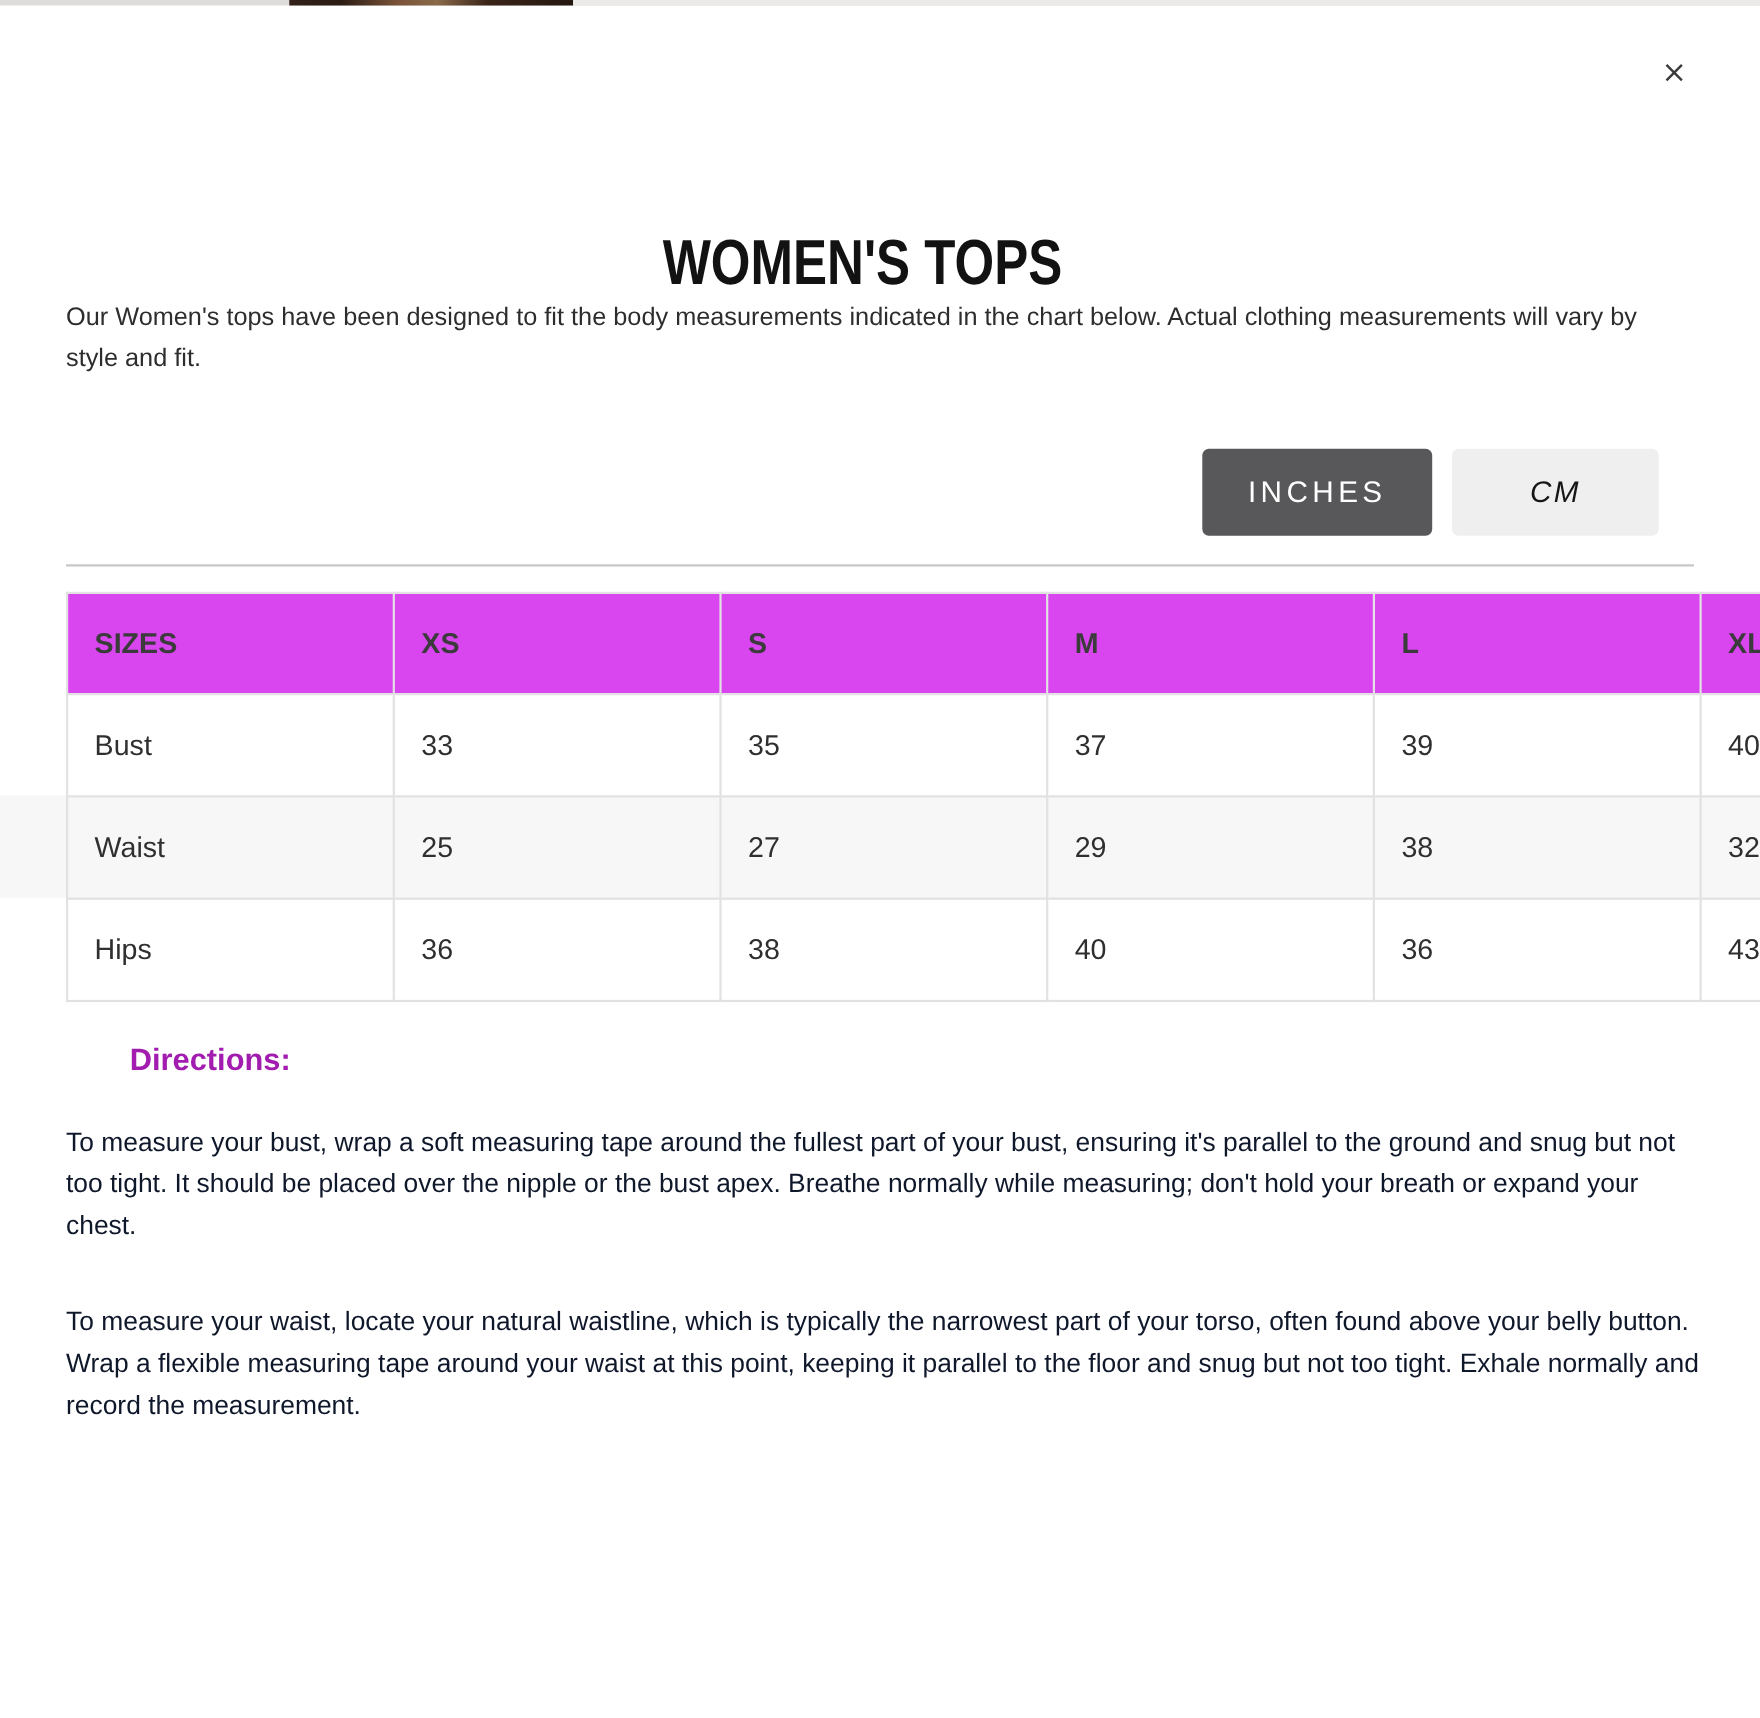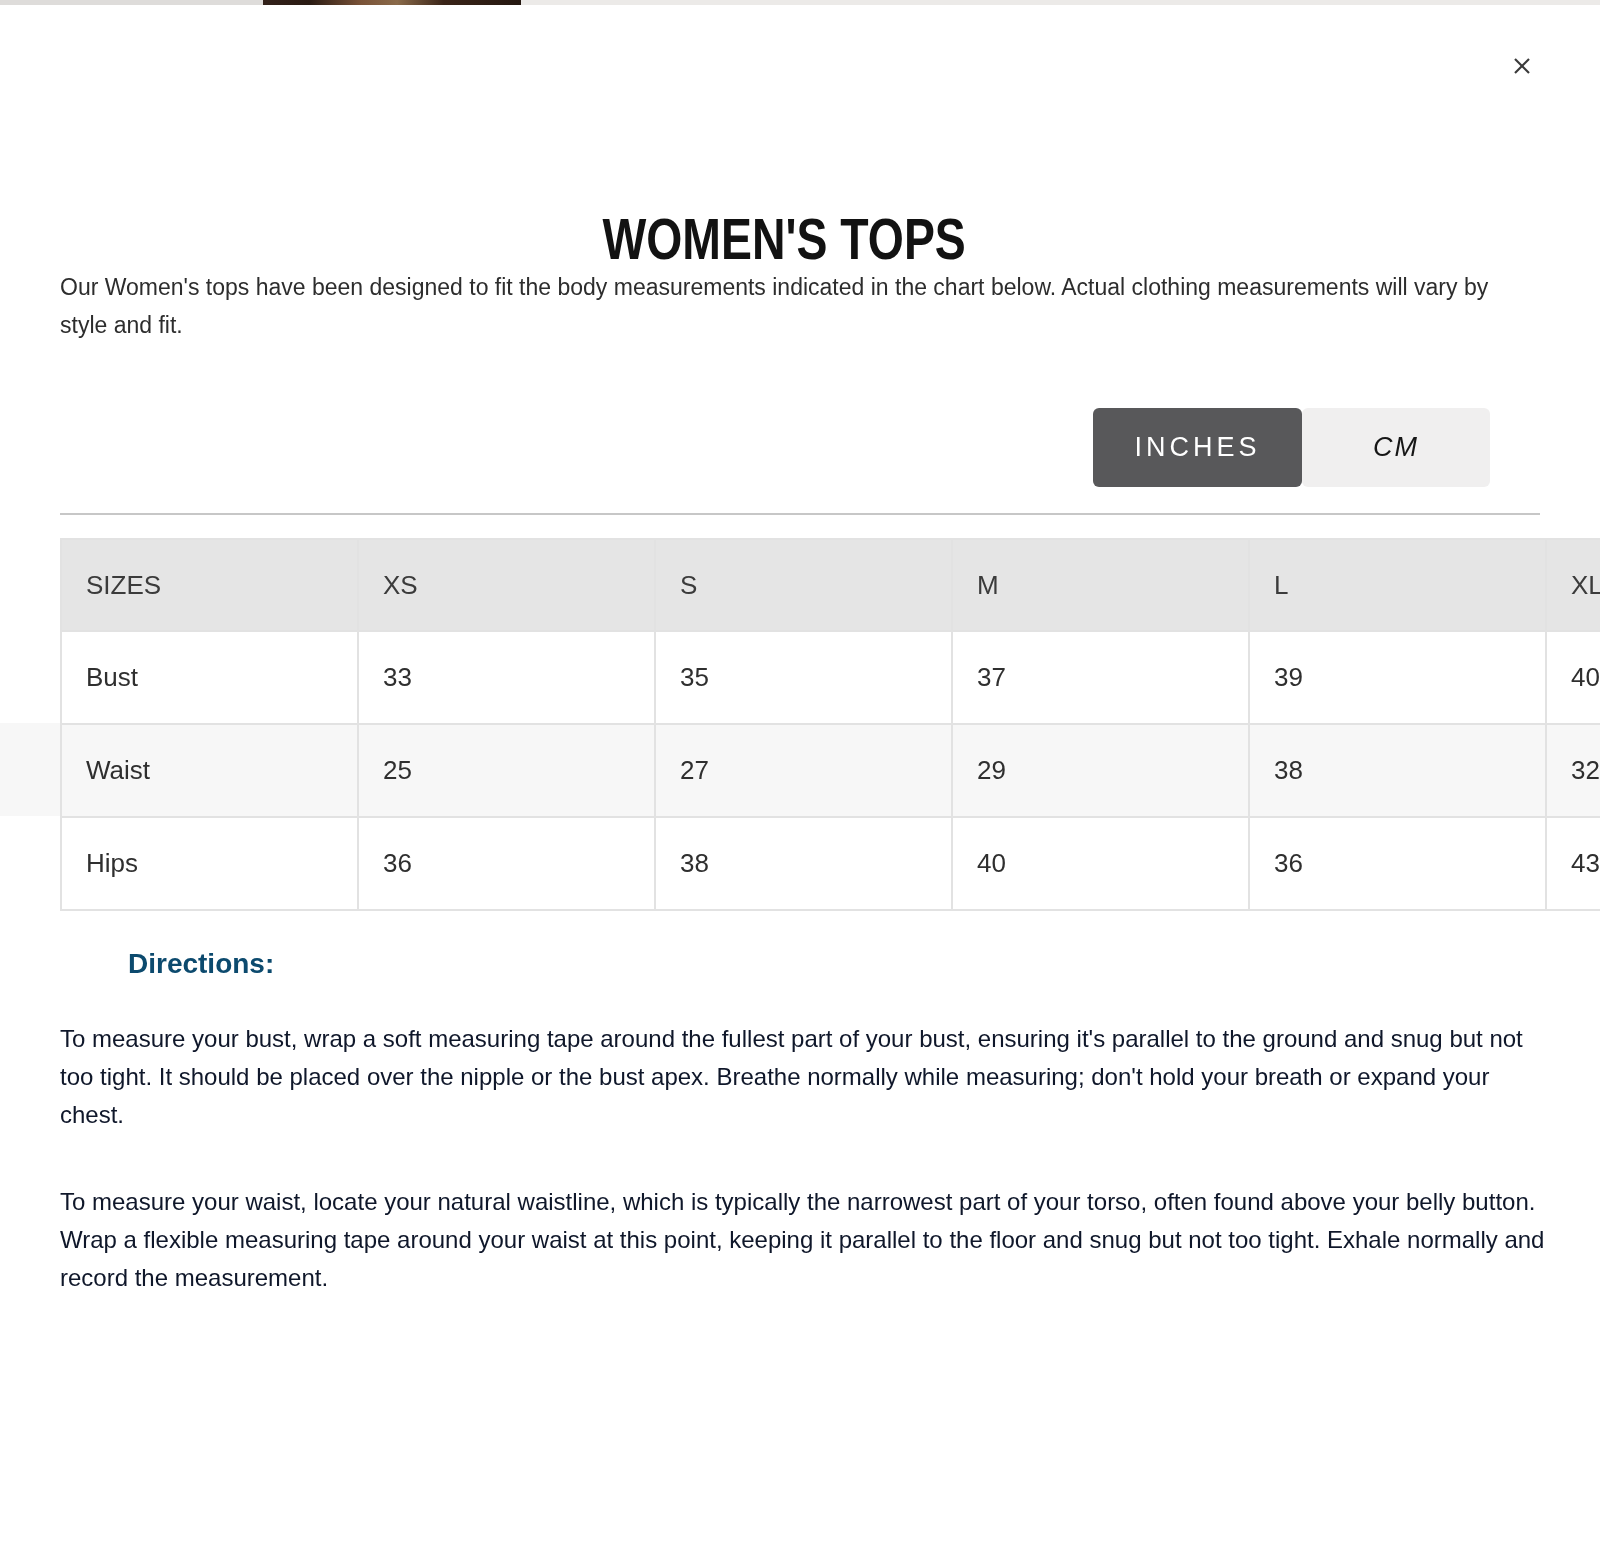--- a/index.html
+++ b/index.html
@@ -19,46 +19,46 @@
     background:transparent;border:none;cursor:pointer;padding:0;display:flex;align-items:center;justify-content:center;}
   .close-btn svg{display:block;}
 
   .modal-title{position:absolute;top:168px;left:60px;width:1448px;text-align:center;
     font-weight:bold;font-size:58px;line-height:64px;color:#121212;letter-spacing:0px;}
   .modal-title .condense{display:inline-block;transform:scaleX(0.8);transform-origin:center;white-space:nowrap;}
 
   .modal-desc{position:absolute;top:268px;left:60px;width:1448px;text-align:left;
     font-size:23px;line-height:38px;color:#2d2d2d;}
 
-  .unit-toggle{position:absolute;top:408px;left:1093px;display:flex;}
+  .unit-toggle{position:absolute;top:408px;left:1093px;display:flex;gap:18px;}
   .unit-toggle button{
     height:79px;border:none;border-radius:6px;cursor:pointer;
     font-family:"Liberation Sans",sans-serif;font-size:27px;font-weight:500;
   }
   .unit-toggle .opt-inches{width:209px;background:#58585a;color:#ffffff;letter-spacing:4px;}
   .unit-toggle .opt-cm{width:188px;background:#f0efef;color:#161616;letter-spacing:2px;font-style:italic;}
 
   .divider{position:absolute;top:513px;left:60px;width:1480px;height:2px;background:#c7c7c7;}
 
   
   .row-band{position:absolute;top:723px;left:0;width:1600px;height:93px;background:#f7f7f7;}
 
   .table-wrap{position:absolute;top:538px;left:60px;width:1782px;}
   table.size-table{border-collapse:collapse;width:1782px;table-layout:fixed;}
   table.size-table col{width:297px;}
   table.size-table th,table.size-table td{
     border:2px solid #e2e2e2;text-align:left;vertical-align:middle;
     padding:0 0 0 24px;font-size:26px;color:#2f2f2f;
   }
-  table.size-table thead th{height:90px;background:#e5e5e5;font-weight:normal;color:#3b3b3b;}
+  table.size-table thead th{height:90px;background:#d946ef;font-weight:bold;color:#3b3b3b;}
   table.size-table tbody th{font-weight:400;}
   table.size-table tbody tr{height:93px;background:#ffffff;}
   table.size-table tbody tr.alt{background:#f7f7f7;}
 
-  .directions-heading{position:absolute;top:948px;left:128px;font-size:28px;font-weight:bold;color:#0c4a6e;}
+  .directions-heading{position:absolute;top:948px;left:118px;font-size:28px;font-weight:bold;color:#a21caf;}
 
   .directions-body{position:absolute;top:1020px;left:60px;width:1485px;}
   .directions-body p{margin:0 0 49px 0;font-size:24px;line-height:38px;color:#0f172a;}
 </style>
 </head>
 <body>
 
 <div class="top-strip">
   <span class="photo"></span>
   <span class="shade"></span>

